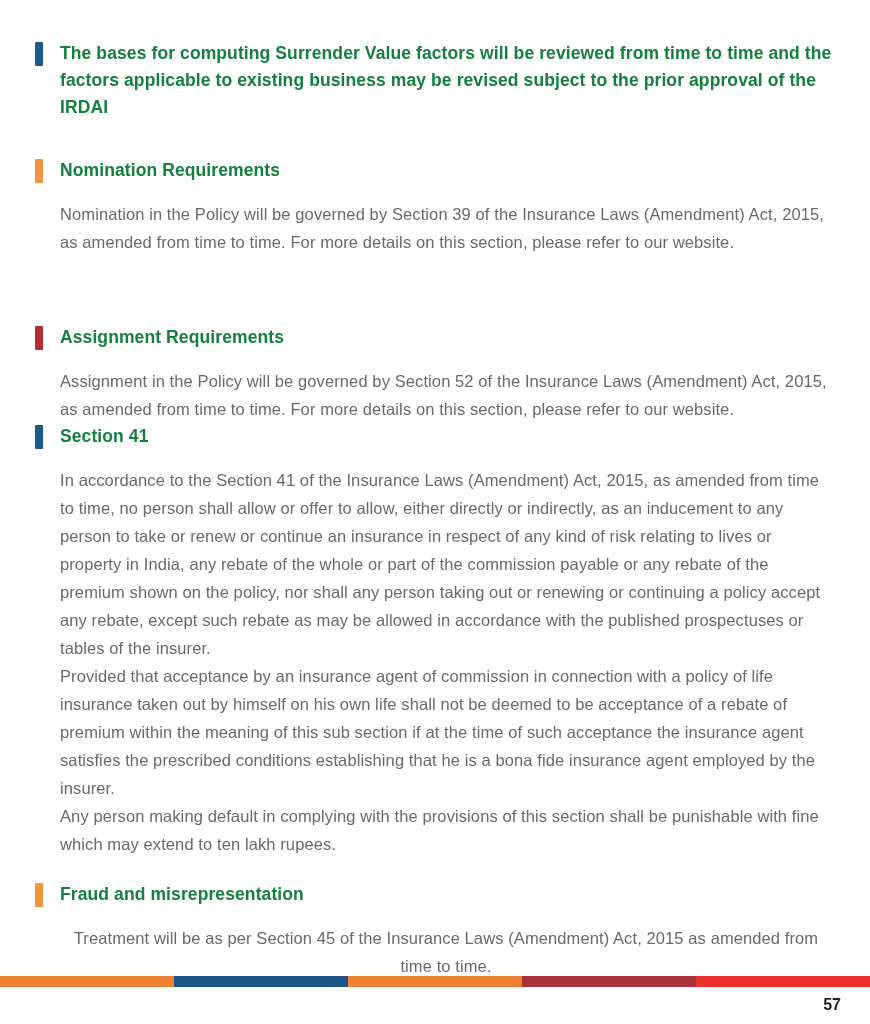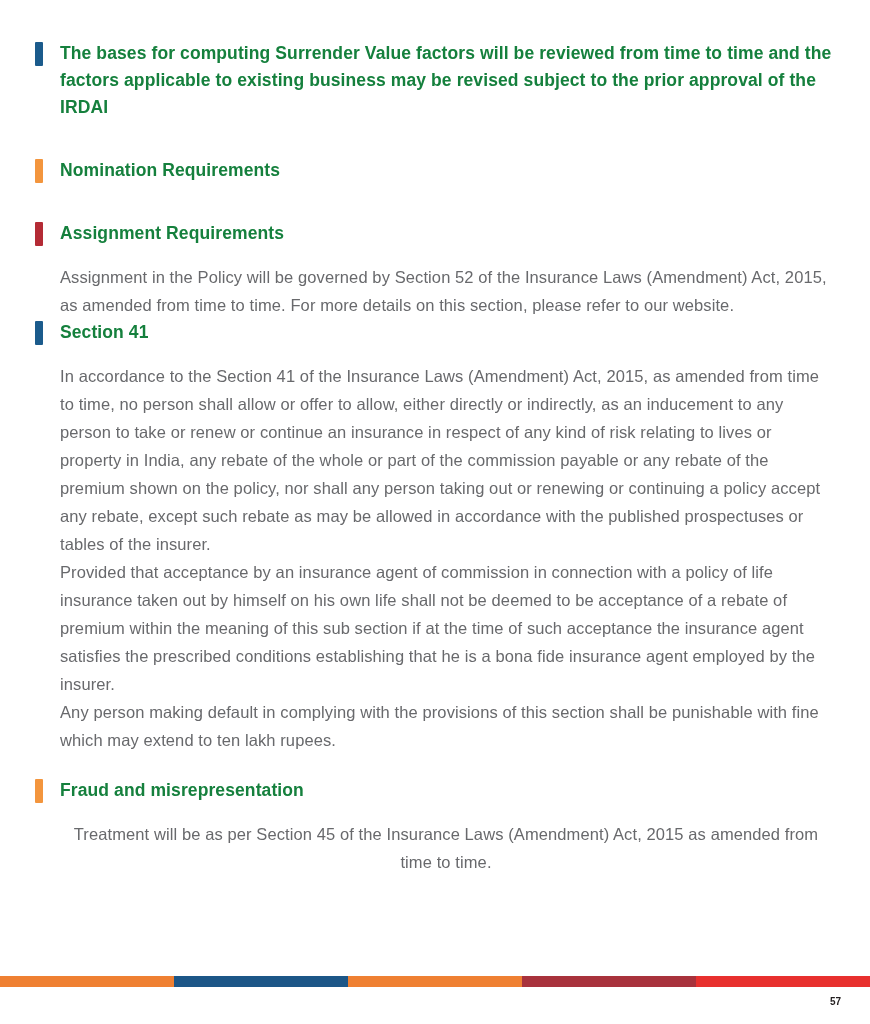--- a/index.html
+++ b/index.html
@@ -38,58 +38,61 @@
     margin-top: 16px;
   }
   .sec-body p {
     font-size: 16.5px;
     line-height: 28px;
     font-weight: normal;
     color: #68696c;
     letter-spacing: 0.1px;
   }
   .sec-0 { margin-bottom: 36px; }
-  .sec-1 { margin-bottom: 36px; }
+  .sec-1 { margin-bottom: 68px; }
   .sec-2 { }
   .sec-3 { margin-bottom: 23px; }
   .sec-4 { margin-bottom: 16px; text-align: center; }
   .footer-stripe {
     position: absolute;
     left: 0;
     top: 976px;
     width: 870px;
     height: 11px;
     display: flex;
   }
   .footer-stripe .seg { flex: 1 1 0; height: 100%; }
   .page-number {
     position: absolute;
     top: 996px;
     right: 29px;
-    font-size: 10px;
+    font-size: 16px;
     font-weight: bold;
     color: #231f20;
   }
 </style>
 </head>
 <body>
 
 <div class="content">
 
   <div class="section sec-0">
     <div class="sec-head">
       <span class="accent-bar" style="background: rgb(27, 91, 140);"></span>
       <div class="sec-title">The bases for computing Surrender Value factors will be reviewed from time to time and the factors applicable to existing business may be revised subject to the prior approval of the IRDAI</div>
     </div>
   </div>
 
   <div class="section sec-1">
     <div class="sec-head">
       <span class="accent-bar" style="background: rgb(243, 149, 61);"></span>
       <div class="sec-title">Nomination Requirements</div>
+    </div>
+    <div class="sec-body">
+      <p>Nomination in the Policy will be governed by Section 39 of the Insurance Laws (Amendment) Act, 2015, as amended from time to time. For more details on this section, please refer to our website.</p>
     </div>
   </div>
 
   <div class="section sec-2">
     <div class="sec-head">
       <span class="accent-bar" style="background: rgb(180, 43, 53);"></span>
       <div class="sec-title">Assignment Requirements</div>
     </div>
     <div class="sec-body">
       <p>Assignment in the Policy will be governed by Section 52 of the Insurance Laws (Amendment) Act, 2015, as amended from time to time. For more details on this section, please refer to our website.</p>

